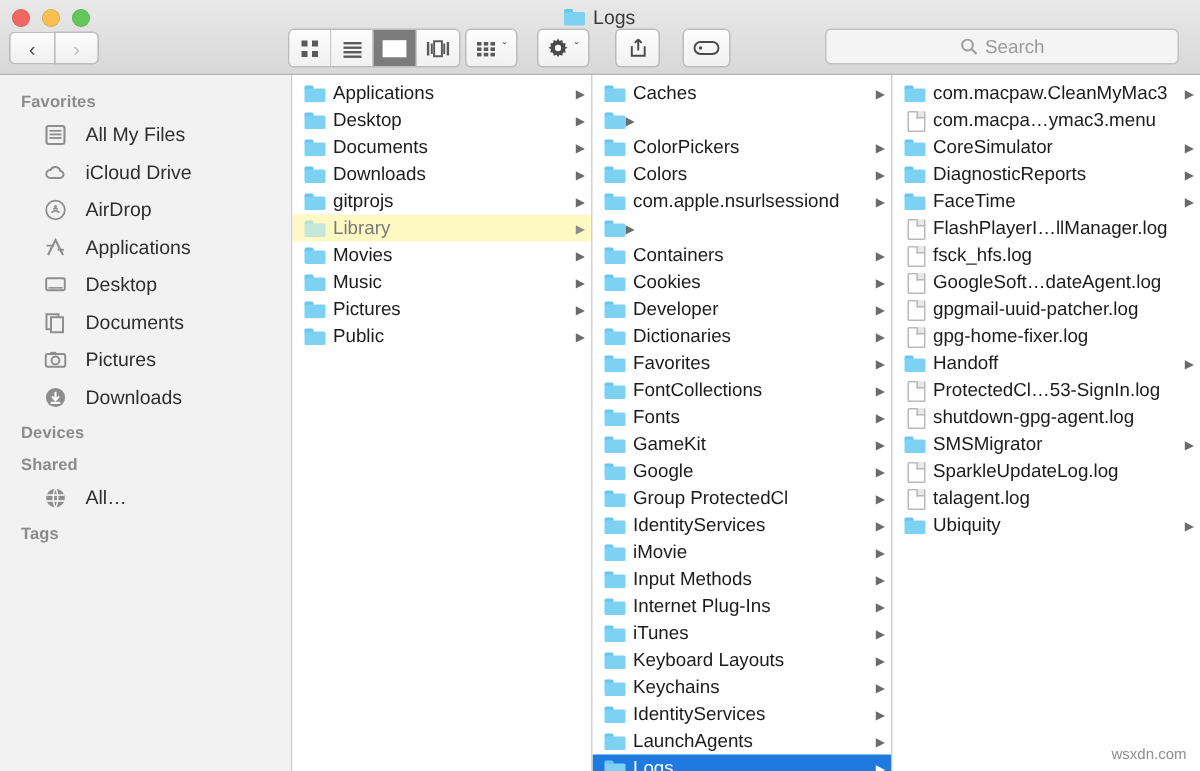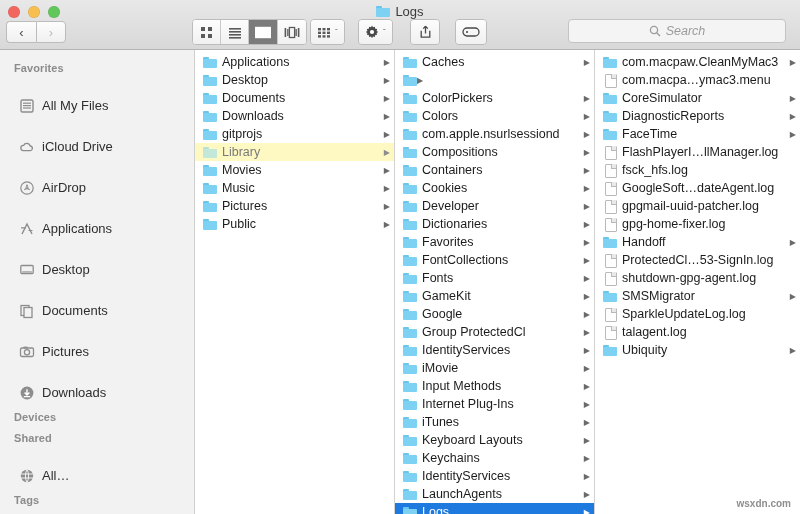--- a/index.html
+++ b/index.html
@@ -80,48 +80,48 @@
     border-right: 1px solid #c9c9c9;
     display: flex; align-items: center; justify-content: center; gap: 3px;
   }
   .tbtn:last-child { border-right: none; }
   .tbtn.active { background: #7b7b7b; }
   .tbtn.active svg rect, .tbtn.active svg path { fill: #fff; }
   .chev { font-size: 8px; color: #555; line-height: 1; margin-left: 1px; }
 
   .searchfield {
     position: absolute; top: 19px; right: 14px;
-    width: 218px; height: 24px;
+    width: 236px; height: 24px;
     background: #f4f4f4;
     border: 1px solid #c3c3c3;
     border-radius: 4px;
-    display: flex; align-items: center; justify-content: center; gap: 5px; font-style: italic;
+    display: flex; align-items: center; justify-content: center; gap: 5px;
   }
   .searchfield .ph { font-size: 12.5px; color: #9b9b9b; }
 
   
   .body { flex: 1 1 auto; display: flex; min-height: 0; }
 
   .sidebar {
     width: 195px; flex: 0 0 195px;
     background: #f2f2f2;
     border-right: 1px solid #cfcfcf;
     padding-top: 6px;
     overflow: hidden;
   }
   .sb-header {
     font-size: 11px; color: #8b8b8b; font-weight: bold;
     padding: 6px 0 3px 14px;
     letter-spacing: .1px;
   }
   .sb-item {
     height: 25px;
-    display: flex; align-items: center; gap: 7px;
-    padding-left: 18px;
-    font-size: 13px; color: #2e2e2e; margin-top: 16px;
+    display: flex; align-items: center; gap: 12px;
+    padding-left: 28px;
+    font-size: 13px; color: #2e2e2e;
   }
   .sb-ico { width: 17px; height: 17px; flex: 0 0 17px; display:flex; align-items:center; justify-content:center; }
 
   .columns { flex: 1 1 auto; display: flex; min-width: 0; background: #fff; }
   .col {
     flex: 0 0 200px;
     width: 200px;
     border-right: 1px solid #d2d2d2;
     overflow: hidden;
     padding-top: 3px;
@@ -164,21 +164,21 @@
   .ficon.doc::after {
     content: ""; position: absolute; right: 1px; top: 0;
     width: 4px; height: 4px;
     background: #e9e9e9;
     border-left: 1px solid #b9b9b9; border-bottom: 1px solid #b9b9b9;
   }
 
   .watermark {
     position: absolute; right: 6px; bottom: 4px;
     font-size: 10px; color: #8e8e8e;
-    background: #fff; padding: 1px 3px; font-weight: bold;
+    background: #fff; padding: 1px 3px;
   }
   .title-folder { width: 14px; height: 12px; position: relative; display:inline-block; }
   .title-folder::before { content:""; position:absolute; left:0; top:1px; width:6px; height:2.5px; border-radius:1px 1px 0 0; background:#68c6ef; }
   .title-folder::after  { content:""; position:absolute; left:0; top:3px; width:14px; height:9px; border-radius:1px; background:#7dd2f4; }
 </style>
 </head>
 <body>
 
 <div class="window">
 
@@ -453,21 +453,20 @@
             <span class="name">Colors</span>
             <span class="arrow">▶</span>
           </div>
           <div class="row">
             <span class="ficon folder"></span>
             <span class="name">com.apple.nsurlsessiond</span>
             <span class="arrow">▶</span>
           </div>
           <div class="row">
             <span class="ficon folder"></span>
-            <span class="name">Compositions</span>
             <span class="arrow">▶</span>
           </div>
           <div class="row">
             <span class="ficon folder"></span>
             <span class="name">Containers</span>
             <span class="arrow">▶</span>
           </div>
           <div class="row">
             <span class="ficon folder"></span>
             <span class="name">Cookies</span>

